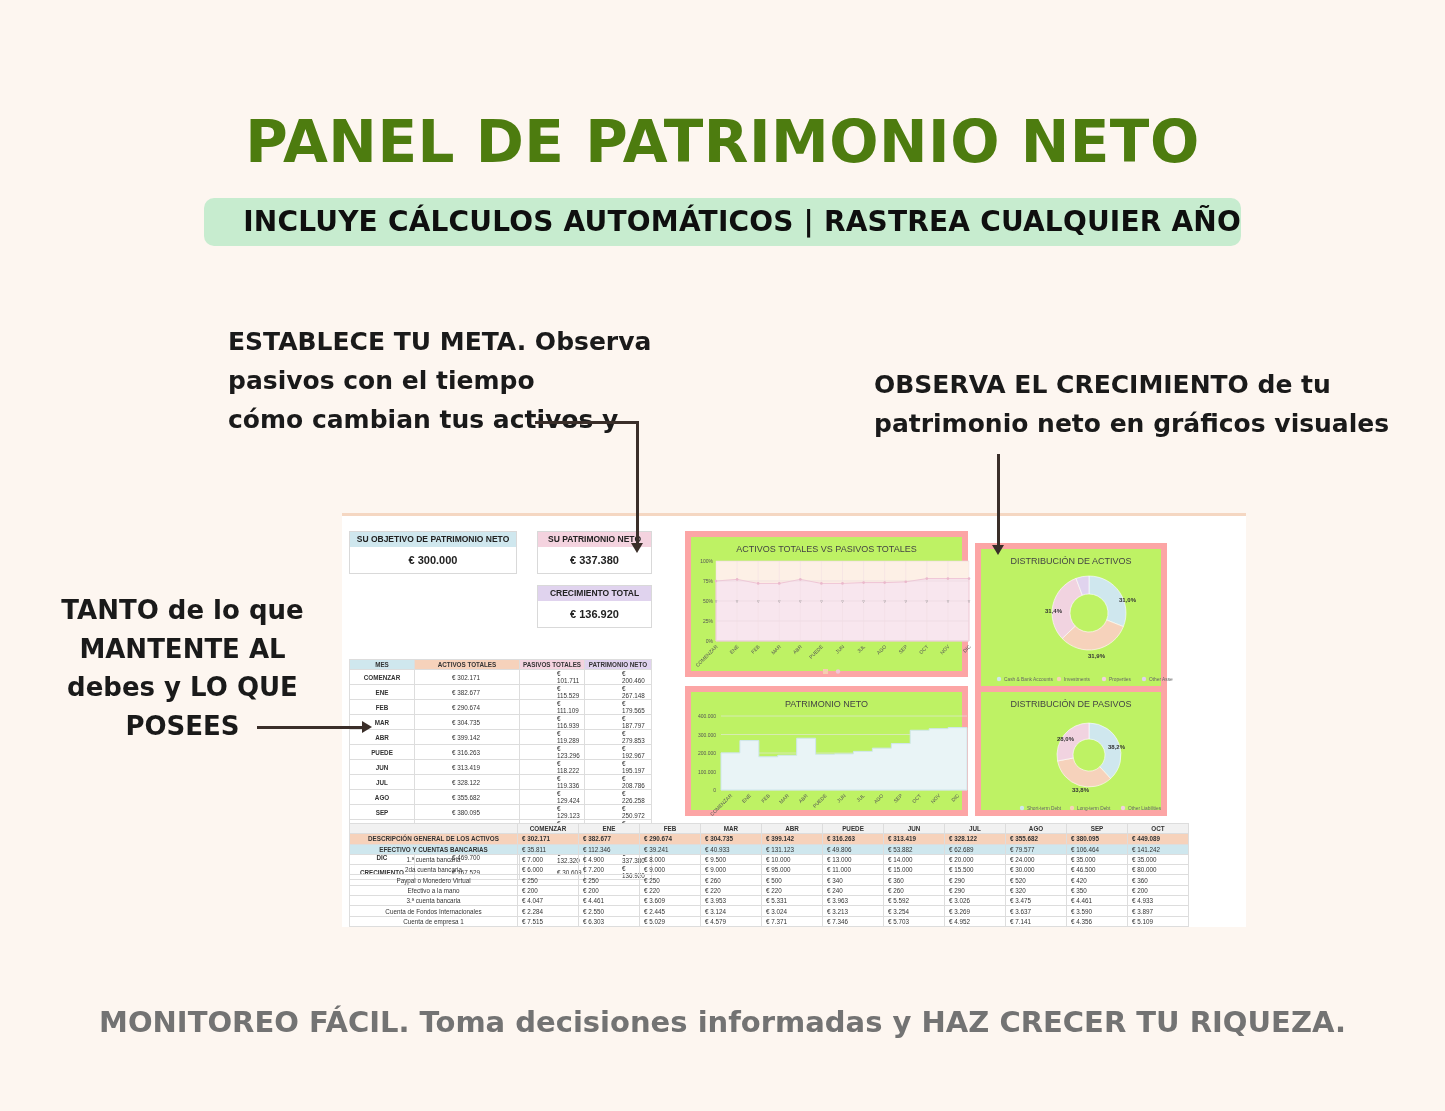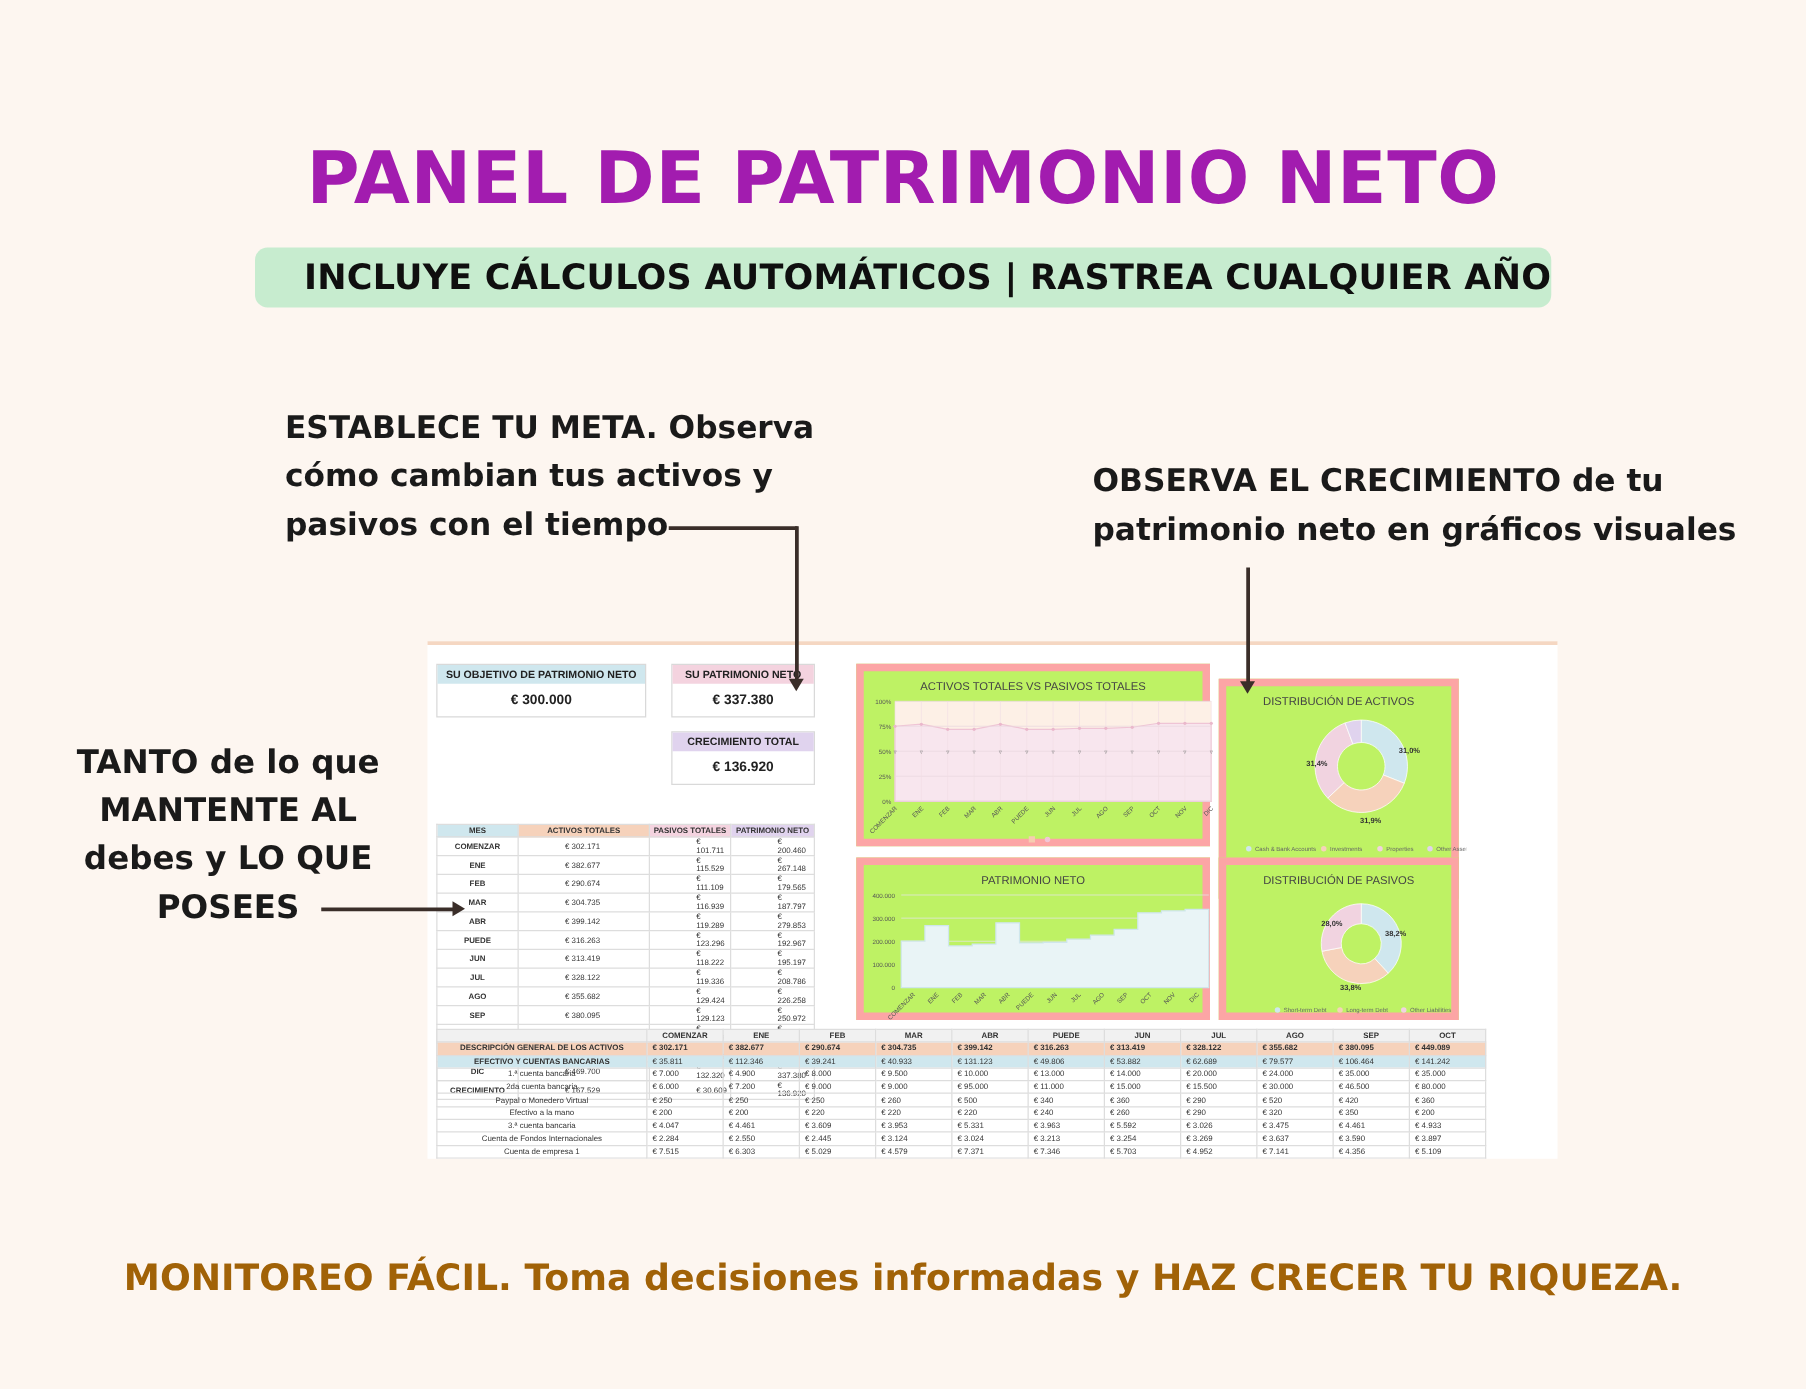--- a/index.html
+++ b/index.html
@@ -1,25 +1,25 @@
 <!DOCTYPE html>
 <html><head>
 <meta charset="utf-8">
 <style>
   *{box-sizing:border-box;margin:0;padding:0}
   html,body{width:1445px;height:1111px;background:#fdf6f0;overflow:hidden}
   body{position:relative;font-family:"DejaVu Sans",sans-serif;color:#111}
   .abs{position:absolute}
-  .title{left:0;width:1445px;top:108px;text-align:center;font-family:"DejaVu Sans",sans-serif;font-weight:bold;font-size:58px;letter-spacing:0.5px;color:#a21caf}
+  .title{left:0;width:1445px;top:108px;text-align:center;font-family:"DejaVu Sans",sans-serif;font-weight:bold;font-size:58px;letter-spacing:0.5px;color:#4d7c0f}
   .subtitle{left:204px;top:198px;width:1037px;height:48px;background:#c7eccf;border-radius:10px;text-align:right;line-height:48px;font-weight:bold;font-size:28px;color:#0f0f0f;letter-spacing:0.2px}
   .callout{font-weight:bold;font-size:25px;line-height:39px;color:#1a1a1a}
   .c1{left:228px;top:322px;width:440px}
   .c2{left:874px;top:365px;width:520px}
   .c3{left:60px;top:591px;width:245px;text-align:center;font-size:26px;line-height:38.5px}
-  .footer{left:0;width:1445px;top:1005px;text-align:center;font-weight:bold;font-size:29px;color:#a16207}
+  .footer{left:0;width:1445px;top:1005px;text-align:center;font-weight:bold;font-size:29px;color:#737373}
   .line{background:#3a2e29}
   
   .dash{left:342px;top:513px;width:904px;height:414px;background:#fff;overflow:hidden;border-top:3px solid #f5d7c2}
   .card{position:absolute;border:1px solid #d9d9d9;background:#fff}
   .card .hd{height:15px;font-family:"Liberation Sans",sans-serif;font-weight:bold;font-size:8.5px;text-align:center;line-height:15px;color:#222}
   .card .val{text-align:center;font-family:"Liberation Sans",sans-serif;font-weight:bold;font-size:11px;line-height:26px;color:#222}
   table{border-collapse:collapse;font-family:"Liberation Sans",sans-serif}
   .mt td,.mt th{border:1px solid #ddd;font-size:6.3px;height:10.3px;padding:0 2px;color:#333}
   .mt th{font-weight:bold}
   .mt td.m{font-weight:bold;text-align:center}
@@ -32,22 +32,22 @@
   svg text{font-family:"Liberation Sans",sans-serif}
 </style>
 </head>
 <body>
 
 <div class="abs title">PANEL DE PATRIMONIO NETO</div>
 <div class="abs subtitle">INCLUYE CÁLCULOS AUTOMÁTICOS | RASTREA CUALQUIER AÑO</div>
 
 <div class="abs callout c1">
   <div>ESTABLECE TU META. Observa</div>
+  <div>pasivos con el tiempo</div>
   <div>cómo cambian tus activos y</div>
-  <div>pasivos con el tiempo</div>
 </div>
 
 <div class="abs callout c2">
   <div>OBSERVA EL CRECIMIENTO de tu</div>
   <div>patrimonio neto en gráficos visuales</div>
 </div>
 
 <div class="abs callout c3">
   <div>TANTO de lo que</div>
   <div>MANTENTE AL</div>

